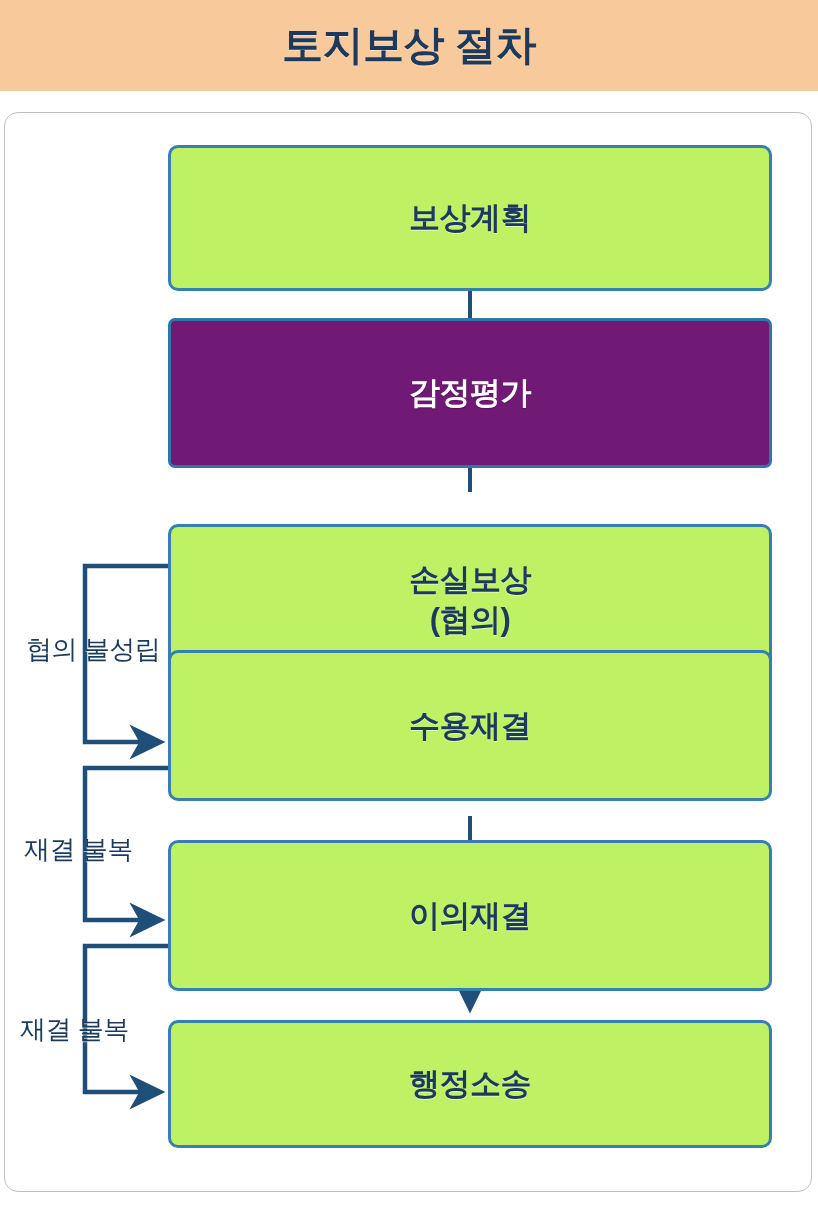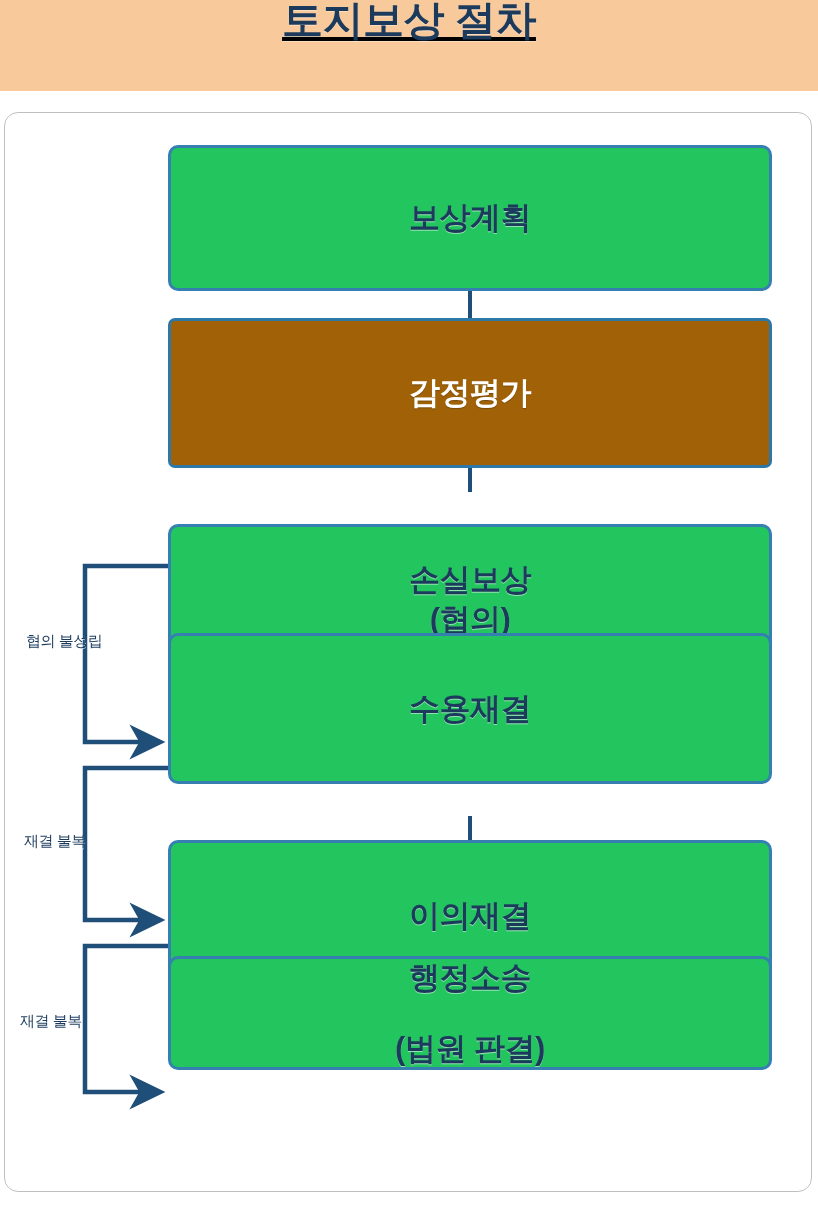--- a/index.html
+++ b/index.html
@@ -17,22 +17,22 @@
 
   
   #header-band {
     position: absolute;
     left: 0;
     top: 0;
     width: 818px;
     height: 91px;
     background: #F8C99B;
     display: flex;
+    align-items: center;
     justify-content: center;
-    text-decoration: underline;
   }
   #page-title {
     font-size: 41px;
     font-weight: bold;
     color: #1B3A5C;
     letter-spacing: -0.5px;
     line-height: 1;
     text-shadow: 0 1px 0 rgba(255,255,255,0.35);
   }
 
@@ -60,53 +60,53 @@
   }
 
   
   .flow-box {
     position: absolute;
     left: 168px;
     width: 604px;
     box-sizing: border-box;
     border: 3px solid #3580B0;
     border-radius: 10px;
-    background: #22c55e;
+    background: #bef264;
     display: flex;
     flex-direction: column;
     align-items: center;
     justify-content: center;
     color: #1B3A5C;
     font-size: 31px;
     font-weight: bold;
     line-height: 1.28;
     letter-spacing: -0.5px;
     text-shadow: 0 1px 0 rgba(255,255,255,0.5);
   }
   .flow-box.highlight {
-    background: #a16207;
+    background: #701a75;
     border-color: #2E78A8;
     color: #ffffff;
     border-radius: 7px;
     text-shadow: 0 1px 1px rgba(0,0,0,0.25);
   }
   .flow-line { display: block; }
 
   
   #box-0 { top: 145px;  height: 146px; }
   #box-1 { top: 318px;  height: 150px; }
   #box-2 { top: 492px;  height: 151px; margin-top: 32px; }
-  #box-3 { top: 633px;  height: 151px; }
+  #box-3 { top: 650px;  height: 151px; }
   #box-4 { top: 840px;  height: 151px; }
-  #box-5 { top: 956px; height: 114px; gap: 31px; }
+  #box-5 { top: 1020px; height: 128px; gap: 31px; }
 
   
   .loop-label {
     position: absolute;
-    font-size: 15px;
+    font-size: 26px;
     font-weight: normal;
     color: #1B3A5C;
     white-space: nowrap;
     letter-spacing: -0.5px;
     text-shadow: 0 1px 0 rgba(255,255,255,0.6);
   }
   #loop-label-0 { left: 26px;  top: 632px; }
   #loop-label-1 { left: 24px;  top: 832px; }
   #loop-label-2 { left: 20px;  top: 1012px; }
 </style>
@@ -160,18 +160,17 @@
 <div class="flow-box" id="box-3">
   <span class="flow-line">수용재결</span>
 </div>
 
 <div class="flow-box" id="box-4">
   <span class="flow-line">이의재결</span>
 </div>
 
 <div class="flow-box" id="box-5">
   <span class="flow-line">행정소송</span>
-  <span class="flow-line">(법원 판결)</span>
 </div>
 
 <div class="loop-label" id="loop-label-0">협의 불성립</div>
 <div class="loop-label" id="loop-label-1">재결 불복</div>
 <div class="loop-label" id="loop-label-2">재결 불복</div>
 
 </body></html>

